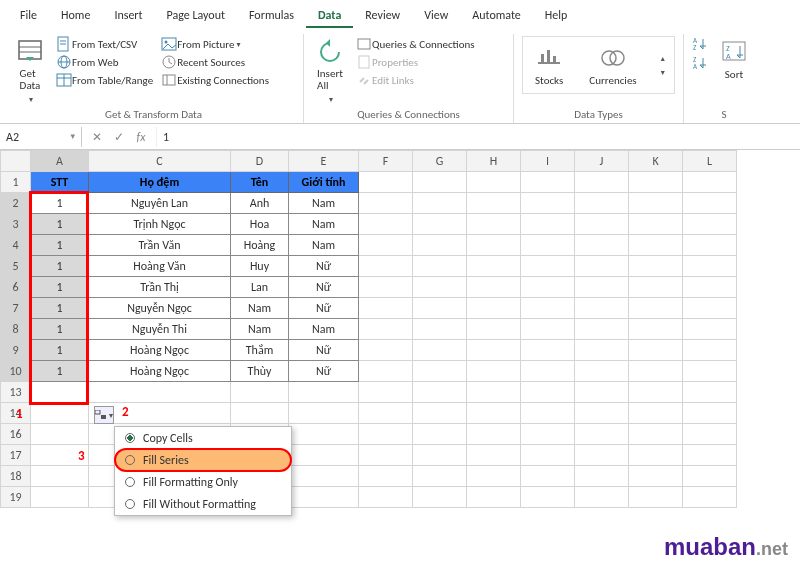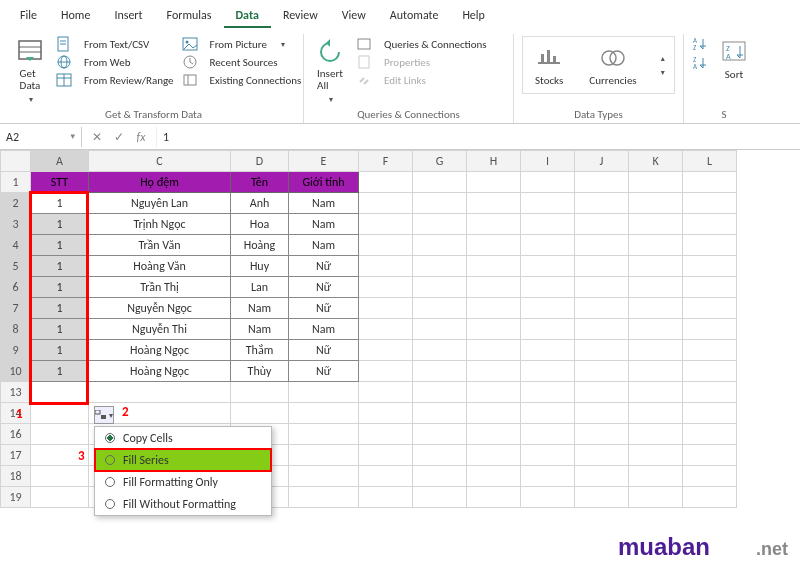--- a/index.html
+++ b/index.html
@@ -10,21 +10,21 @@
 .menubar span { padding: 4px 12px; cursor: default; }
 .menubar .active { border-bottom: 2px solid #217346; color: #217346; font-weight: 600; }
 
 
 .ribbon { display: flex; border-bottom: 1px solid #ccc; padding: 4px 4px 0; height: 94px; background: #fff; }
 .group { border-right: 1px solid #ddd; padding: 2px 8px 2px; display: flex; flex-direction: column; justify-content: space-between; }
 .group-label { text-align: center; font-size: 11px; color: #666; padding-top: 2px; }
 .group-body { display: flex; gap: 8px; align-items: flex-start; }
 .big-btn { display: flex; flex-direction: column; align-items: center; gap: 2px; font-size: 11px; padding: 2px 4px; }
 .small-list { display: flex; flex-direction: column; gap: 2px; font-size: 11px; }
-.small-list span { display: flex; align-items: center; gap: 12px; white-space: nowrap; }
+.small-list span { display: flex; align-items: center; gap: 0; white-space: nowrap; }
 .icon { width: 16px; height: 16px; display: inline-block; }
 .big-icon { width: 28px; height: 28px; display: inline-block; }
 .grey { color: #aaa; }
 
 
 .fbar { display: flex; align-items: center; border-bottom: 1px solid #ccc; height: 26px; }
 .namebox { width: 82px; border-right: 1px solid #ccc; padding: 3px 6px; font-size: 12px; display:flex;align-items:flex-start;justify-content:space-between;}
 .namebox .dd{font-size:9px;color:#888;}
 .fbar-btns { display: flex; gap: 0; padding: 0 4px; }
 .fbar-btns span { width: 22px; text-align: center; color: #888; }
@@ -40,56 +40,57 @@
 .rowhdr { width: 30px; background: #f3f3f3; font-weight: normal; color: #555; text-align: center; font-size:11px; }
 .rowhdr.sel { background: #d5d5d5; }
 .colhdr.sel { background: #d5d5d5; }
 .w-a { width: 58px; }
 .w-c { width: 142px; }
 .w-d { width: 58px; }
 .w-e { width: 70px; }
 .w-x { width: 54px; }
 
 
-.hdr-cell { background: #a21caf; color: #000; font-weight: 400; border: 1px solid #666 !important; }
+.hdr-cell { background: #3b82f6; color: #000; font-weight: 700; border: 1px solid #666 !important; }
 .data-cell { border: 1px solid #888 !important; }
 .sel-cell { background: #d9d9d9; }
 
 
 .red-box { position: absolute; border: 3px solid #ff0000; pointer-events: none; }
 
 
-.ctx { position: absolute; background: #fff; border: 1px solid #bbb; box-shadow: 2px 2px 6px rgba(0,0,0,0.25); width: 178px; font-size: 12px; }
+.ctx { position: absolute; background: #fff; border: 1px solid #bbb; box-shadow: 2px 2px 6px rgba(0,0,0,0.25); width: 178px; font-size: 12px; margin-left: 20px; }
 .ctx-item { display: flex; align-items: center; gap: 8px; padding: 4px 10px; }
 .ctx-item .radio { width: 10px; height: 10px; border: 1px solid #666; border-radius: 50%; display: inline-block; }
 .ctx-item .radio.on { background: radial-gradient(circle,#217346 45%, transparent 50%);}
-.ctx-item.hover { background: #84cc16; }
+.ctx-item.hover { background: #fdba74; border-radius: 11px; }
 .ctx-highlight { outline: 2px solid #ff0000; outline-offset: -1px; }
 
 
 .autofill-btn { position: absolute; width: 20px; height: 18px; border: 1px solid #999; background: #eef; font-size: 10px; display:flex;align-items:center;justify-content:center; }
 .dd-tri{font-size:8px;color:#555;margin-left:2px;}
 
 
 .anno { position: absolute; color: #ff0000; font-size: 13px; font-weight: 600; }
 
 
 .watermark { position: absolute; right: 12px; bottom: 8px; font-family: Arial, sans-serif; font-weight: 800; font-size: 24px; }
 .wm1 { color: #4c1d95; }
-.wm2 { color: #888; font-weight: 600; font-size: 18px; margin-left: 46px;}
+.wm2 { color: #888; font-weight: 600; font-size: 18px;}
 
 svg { display: block; }
 </style>
 </head>
 <body>
 
 <div class="menubar" id="menubar">
     <span>File</span>
     <span>Home</span>
     <span>Insert</span>
+    <span>Page Layout</span>
     <span>Formulas</span>
     <span class="active">Data</span>
     <span>Review</span>
     <span>View</span>
     <span>Automate</span>
     <span>Help</span>
   </div>
 
 <div class="ribbon">
   <div class="group" style="width:300px;">
@@ -129,21 +130,21 @@
             <span>From Web</span>
           </span>
         <span>
             <span class="icon">
               <svg viewBox="0 0 16 16">
                 <rect x="1" y="2" width="14" height="12" fill="none" stroke="#48a"></rect>
                 <line x1="1" y1="6" x2="15" y2="6" stroke="#48a"></line>
                 <line x1="8" y1="2" x2="8" y2="14" stroke="#48a"></line>
               </svg>
             </span>
-            <span>From Review/Range</span>
+            <span>From Table/Range</span>
           </span>
       </div>
       <div class="small-list">
         <span>
             <span class="icon">
               <svg viewBox="0 0 16 16">
                 <rect x="1" y="2" width="14" height="12" fill="none" stroke="#48a"></rect>
                 <circle cx="5" cy="6" r="1.5" fill="#48a"></circle>
                 <polyline points="2,13 7,8 11,12 15,9" fill="none" stroke="#48a"></polyline>
               </svg>

